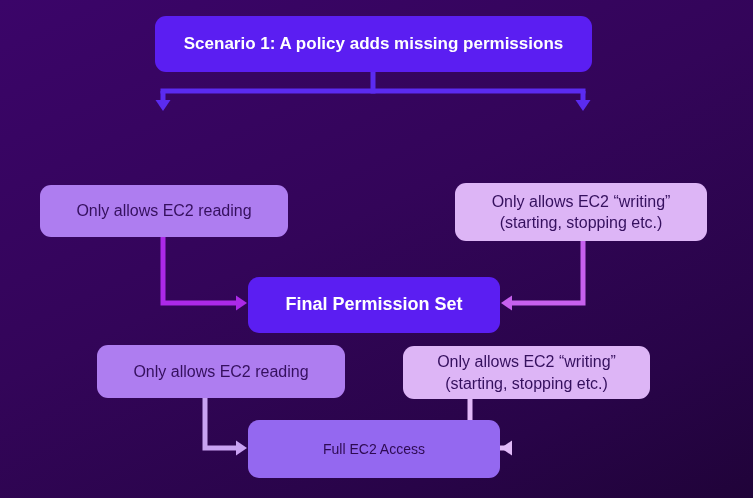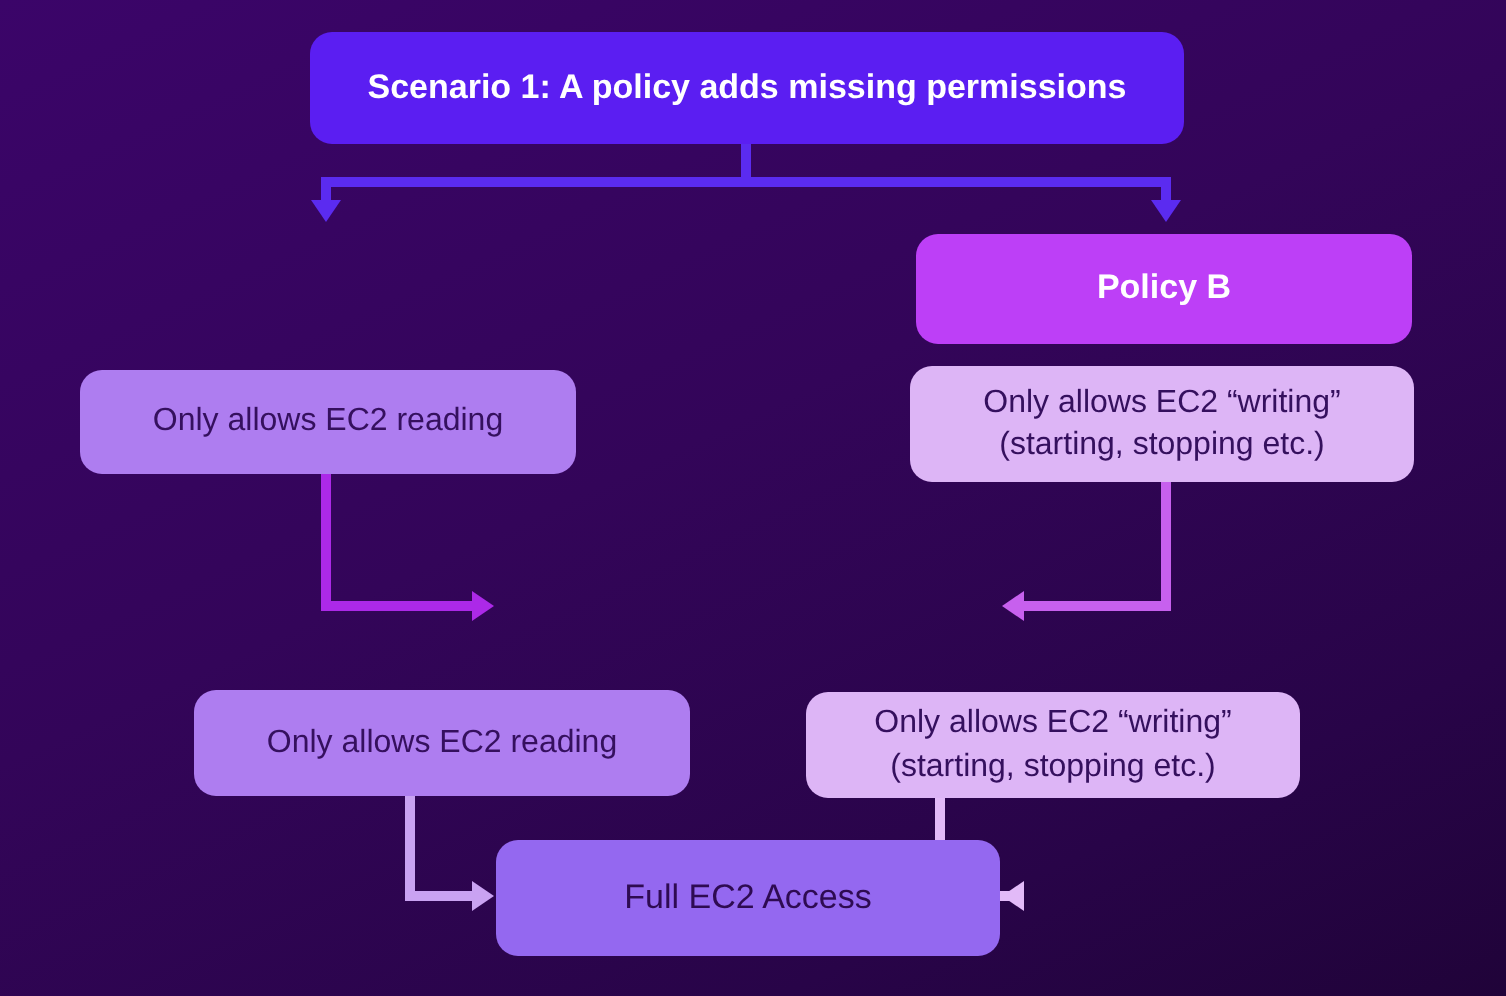--- a/index.html
+++ b/index.html
@@ -23,21 +23,21 @@
   .header{color:#FFFFFF;font-weight:700;}
   .body-text{color:#35105E;font-weight:400;}
   .title-node{left:155px;top:16px;width:437px;height:56px;background:#5B1EF2;font-size:17px;}
   .policy-a{left:40px;top:117px;width:248px;height:55px;background:#8A14FA;font-size:17px;}
   .policy-b{left:458px;top:117px;width:248px;height:55px;background:#BD3FF7;font-size:17px;}
   .desc-a1{left:40px;top:185px;width:248px;height:52px;background:#AE7DF0;font-size:16px;}
   .desc-b1{left:455px;top:183px;width:252px;height:58px;background:#DDB5F6;font-size:16px;}
   .final-node{left:248px;top:277px;width:252px;height:56px;background:#5B1EF2;font-size:18px;}
   .desc-a2{left:97px;top:345px;width:248px;height:53px;background:#AE7DF0;font-size:16px;}
   .desc-b2{left:403px;top:346px;width:247px;height:53px;background:#DDB5F6;font-size:16px;}
-  .full-node{left:248px;top:420px;width:252px;height:58px;background:#9468F0;font-size:17px;color:#2E0B52;}
+  .full-node{left:248px;top:420px;width:252px;height:58px;background:#9468F0;font-size:14px;color:#2E0B52;}
 </style>
 </head>
 <body>
 
 <div class="stage">
 
   <svg class="connectors" viewBox="0 0 753 498" xmlns="http://www.w3.org/2000/svg">
     <g stroke="#5B2BF0" stroke-width="5" fill="none">
       <path d="M373 72 V93.5"></path>
       <path d="M160.5 91 H585.5"></path>
@@ -63,26 +63,26 @@
     </g>
 
     <g stroke="#E2BAF8" stroke-width="5" fill="none">
       <path d="M470 398 V448 H511"></path>
       <polygon points="512,440.5 512,455.5 501,448" fill="#E2BAF8" stroke="none"></polygon>
     </g>
   </svg>
 
   <div class="node header title-node">Scenario 1: A policy adds missing permissions</div>
 
-  <div class="node header policy-b">Policy B</div>
 
   <div class="node body-text desc-a1">Only allows EC2 reading</div>
   <div class="node body-text desc-b1">Only allows EC2 “writing”
 (starting, stopping etc.)</div>
 
+  <div class="node header final-node">Final Permission Set</div>
 
   <div class="node body-text desc-a2">Only allows EC2 reading</div>
   <div class="node body-text desc-b2">Only allows EC2 “writing”
 (starting, stopping etc.)</div>
 
   <div class="node body-text full-node">Full EC2 Access</div>
 
 </div>
 
 </body></html>

